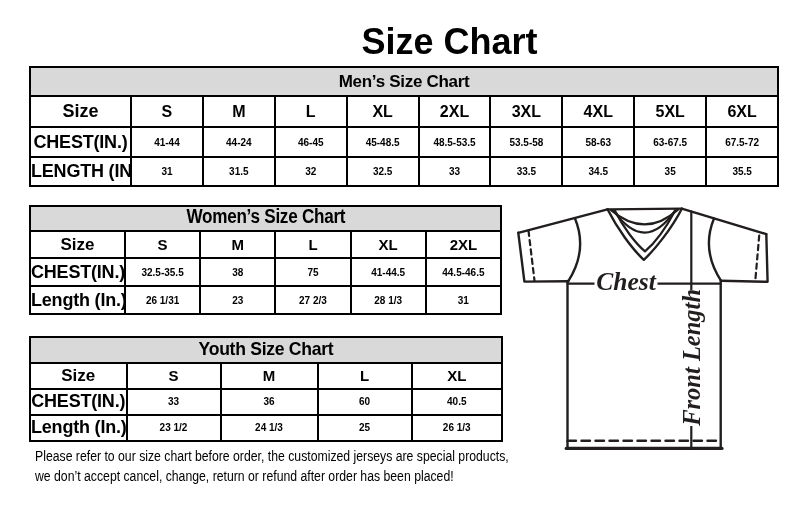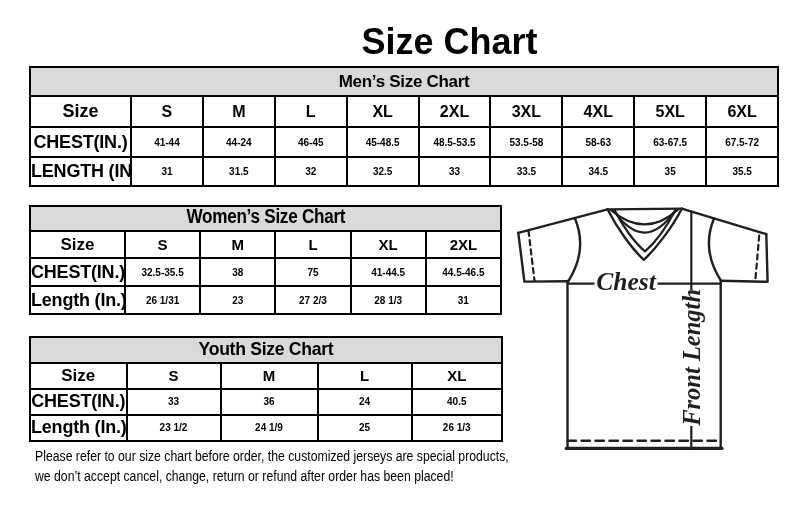--- a/index.html
+++ b/index.html
@@ -139,28 +139,28 @@
         <td class="lt" style="font-size:15px">S</td>
         <td class="lt" style="font-size:15px">M</td>
         <td class="lt" style="font-size:15px">L</td>
         <td class="lt" style="font-size:15px">XL</td>
       </tr>
 
   <tr style="height:26px">
         <td class="lb">CHEST(IN.)</td>
         <td class="nm">33</td>
         <td class="nm">36</td>
-        <td class="nm">24</td>
+        <td class="nm">60</td>
         <td class="nm">40.5</td>
       </tr>
 
   <tr style="height:26px">
         <td class="lb">Length (In.)</td>
         <td class="nm">23 1/2</td>
-        <td class="nm">24 1/9</td>
+        <td class="nm">24 1/3</td>
         <td class="nm">25</td>
         <td class="nm">26 1/3</td>
       </tr>
 </tbody>
   </table>
 
 <div id="footer">Please refer to our size chart before order, the customized jerseys are special products,<br>we don’t accept cancel, change, return or refund after order has been placed!</div>
 
 <div id="shirt">
 <svg width="805" height="512" viewBox="0 0 805 512" fill="none" stroke="#221e1e" stroke-width="2.4" stroke-linecap="round" stroke-linejoin="round">

